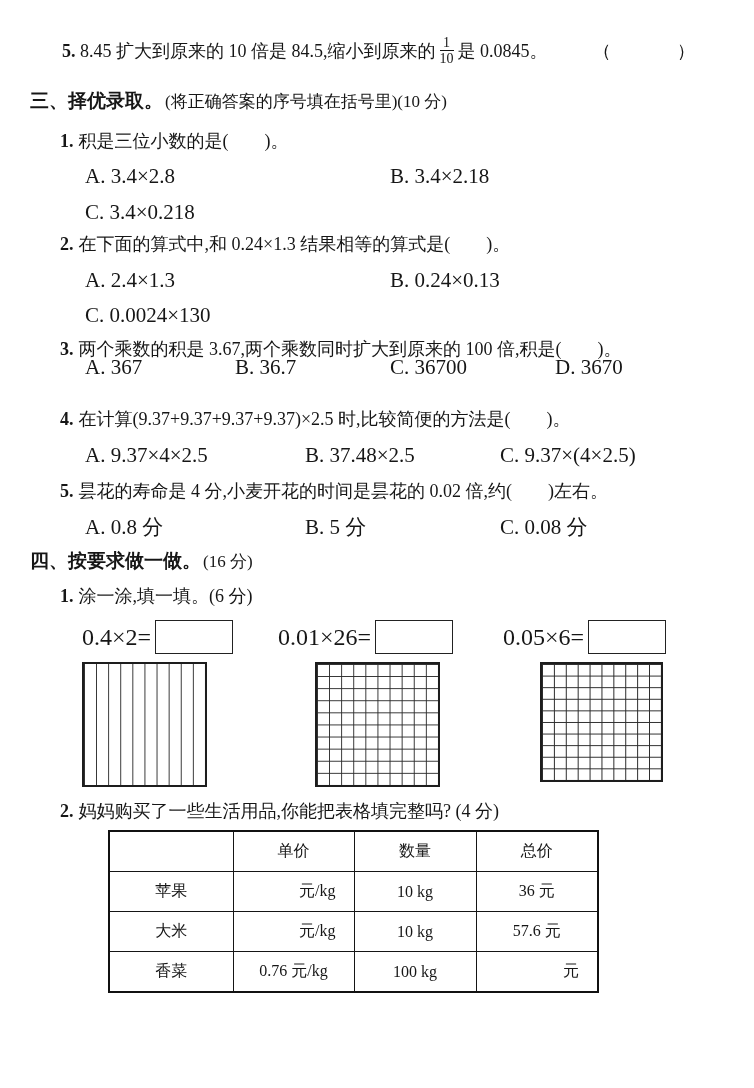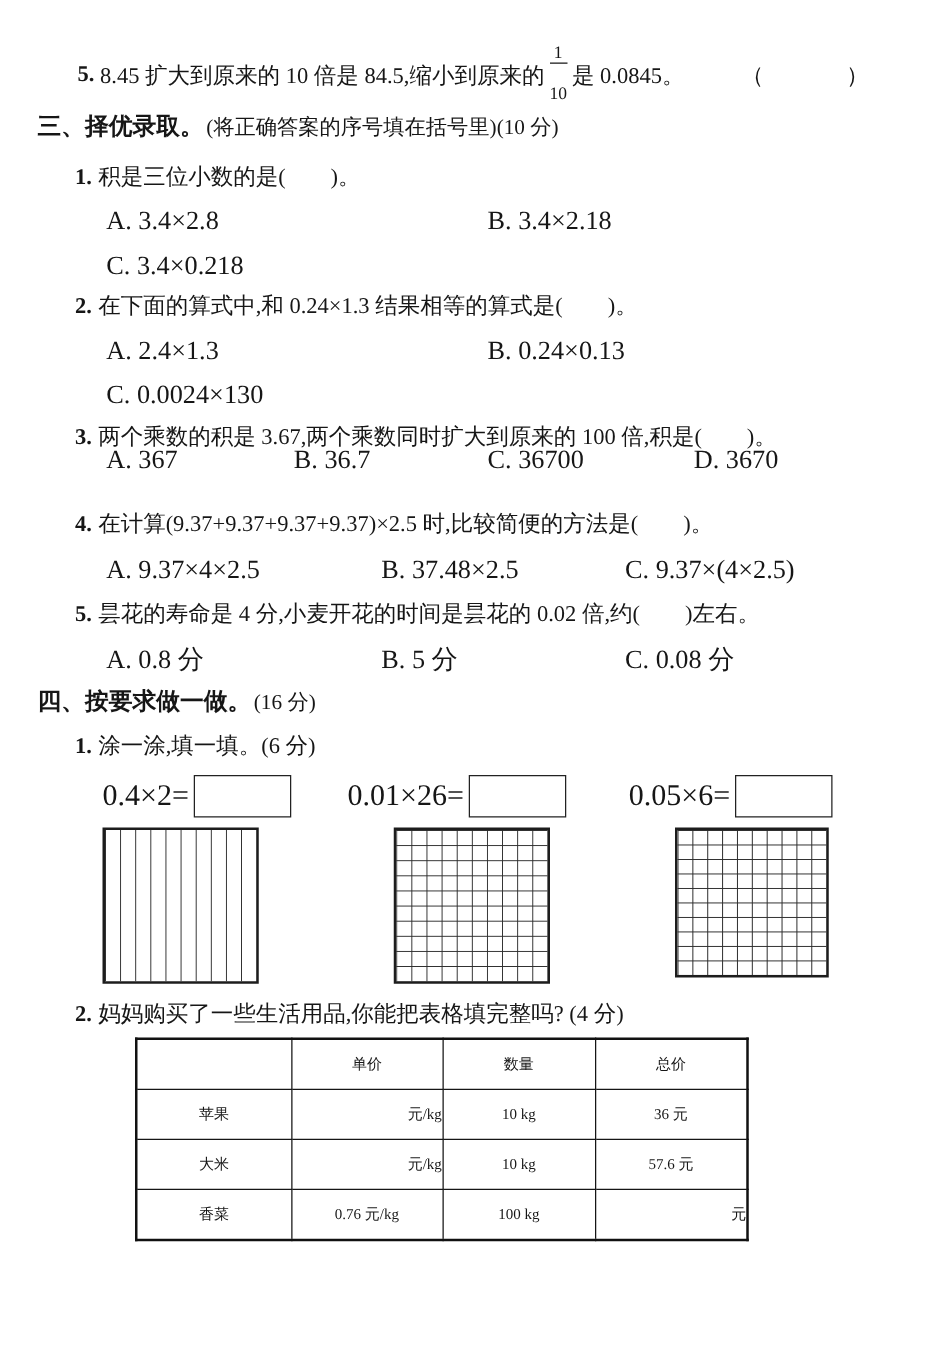--- a/index.html
+++ b/index.html
@@ -11,37 +11,37 @@
   .abs{position:absolute;}
   .stem{display:flex;gap:5px;font-size:18px;line-height:1.25;white-space:nowrap;}
   .qnum{font-weight:bold;}
   .opts{display:flex;font-size:21px;line-height:1.2;white-space:nowrap;}
   .w305{width:305px;} .w150{width:150px;} .w155{width:155px;} .w165{width:165px;}
   .w220{width:220px;} .w195{width:195px;}
   .sec-title{font-size:19px;font-weight:bold;white-space:nowrap;}
   .sec-sub{font-size:17px;font-weight:normal;margin-left:2px;}
   .frac{display:inline-flex;flex-direction:column;align-items:center;
         vertical-align:-8px;line-height:1;font-size:14px;margin:0 4px;}
-  .frac .den{border-top:1.5px solid #161616;padding-top:18px;}
+  .frac .den{border-top:1.5px solid #161616;padding-top:1px;}
   .eq{font-size:24px;white-space:nowrap;display:flex;align-items:center;}
   .ansbox{display:inline-block;width:76px;height:32px;border:1.7px solid #222;
           background:#fff;margin-left:4px;}
   .grid{position:absolute;border:2px solid #1d1d1d;background-color:#fff;}
   .grid-cols{
     background-image:linear-gradient(to right,#2b2b2b 1px,transparent 1px);
     background-size:calc(100%/10) 100%;
   }
   .grid-full{
     background-image:linear-gradient(to right,#2b2b2b 1px,transparent 1px),
                      linear-gradient(to bottom,#2b2b2b 1px,transparent 1px);
     background-size:calc(100%/10) calc(100%/10);
   }
   table.shop{border-collapse:collapse;border:2px solid #111;}
-  table.shop td{border:1.6px solid #151515;height:39px;font-size:12px;
-                padding:0 0;white-space:nowrap;}
+  table.shop td{border:1.6px solid #151515;height:39px;font-size:16px;
+                padding:0 18px;white-space:nowrap;}
   td.c{text-align:center;}
   td.r{text-align:right;padding-right:16px;}
   td.rr{text-align:right;padding-right:20px;}
   #item5{display:flex;align-items:center;font-size:18px;white-space:nowrap;}
   #item5 .brk{margin-left:auto;letter-spacing:10px;}
 </style>
 </head>
 <body>
 
 <div id="item5" class="abs" style="left:62px;top:36px;width:643px;">

